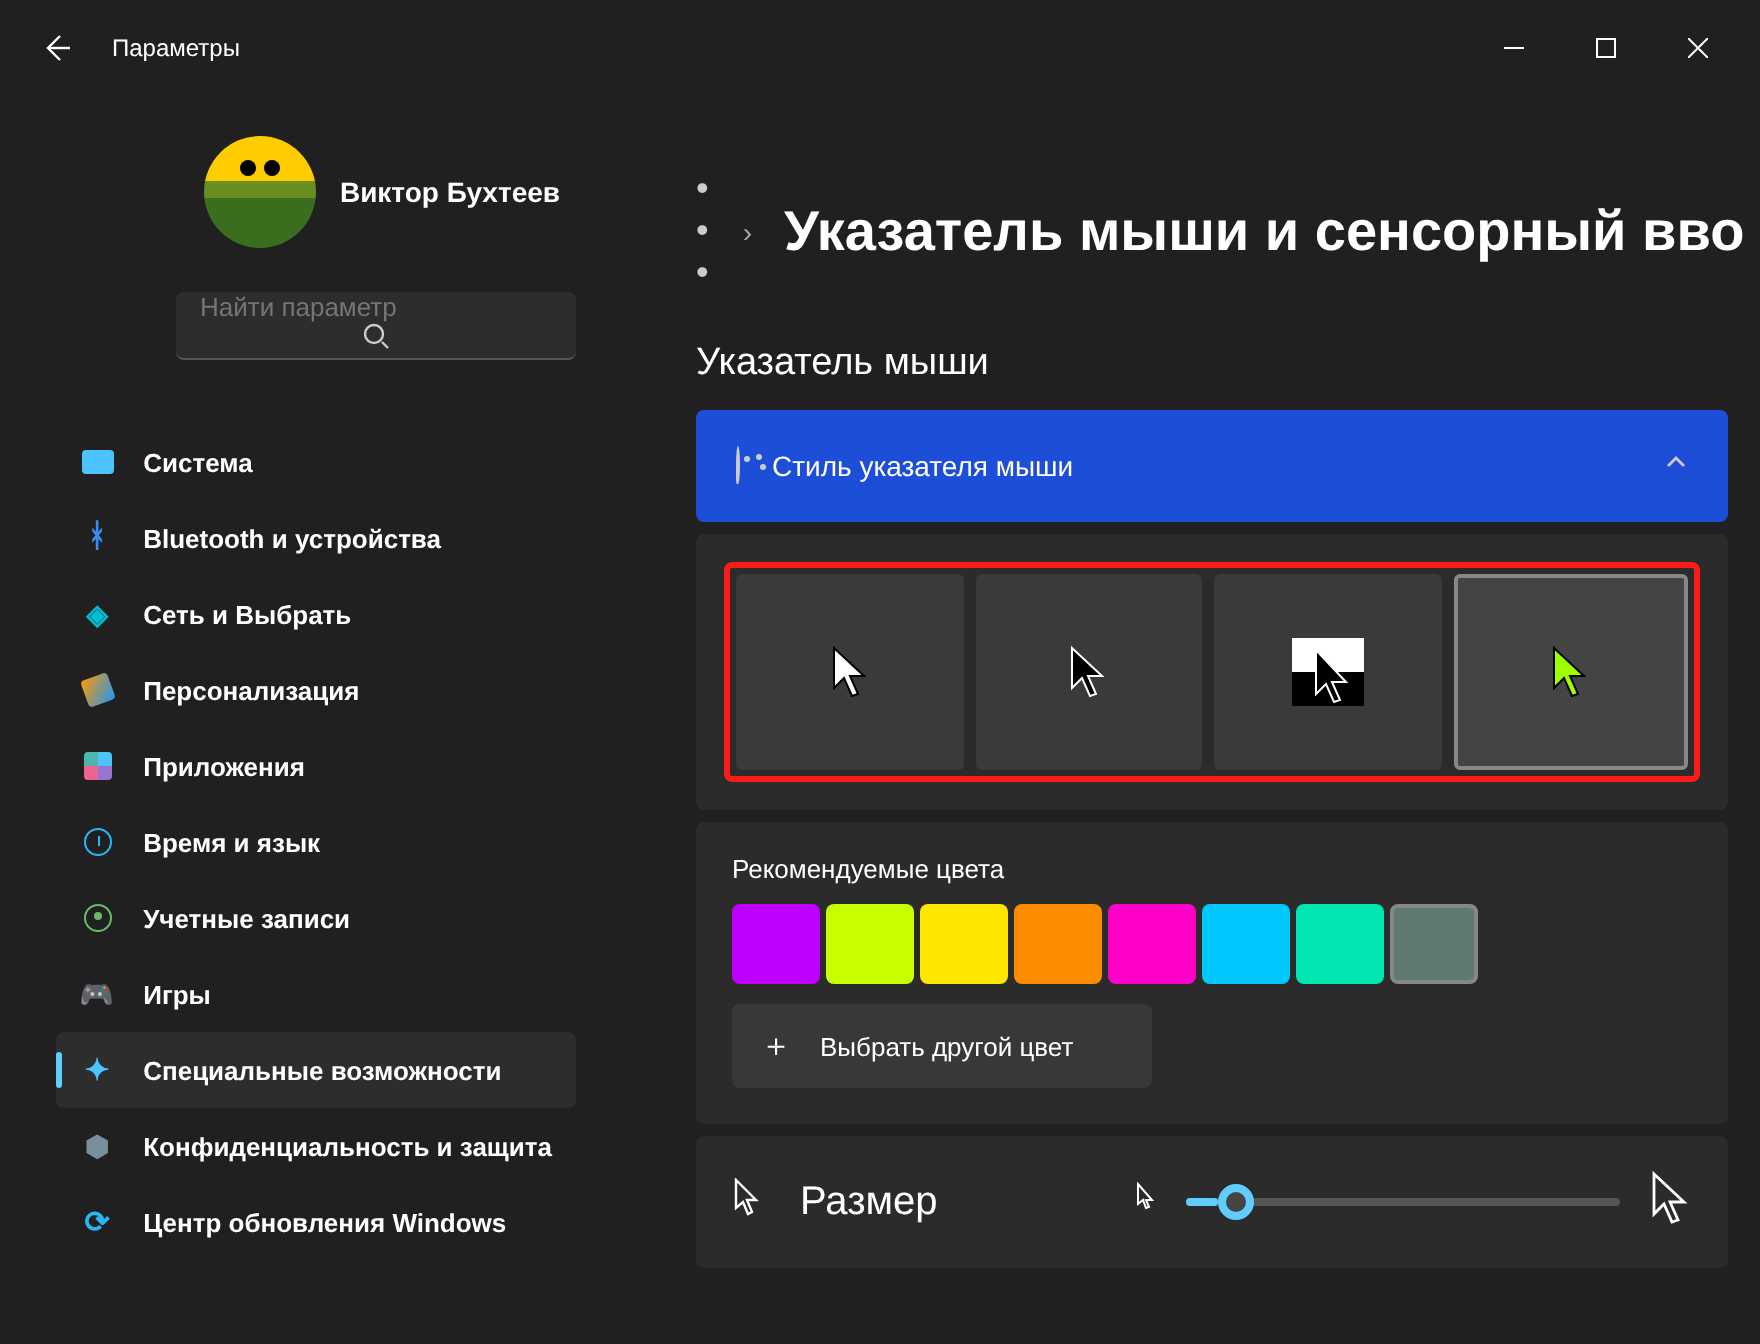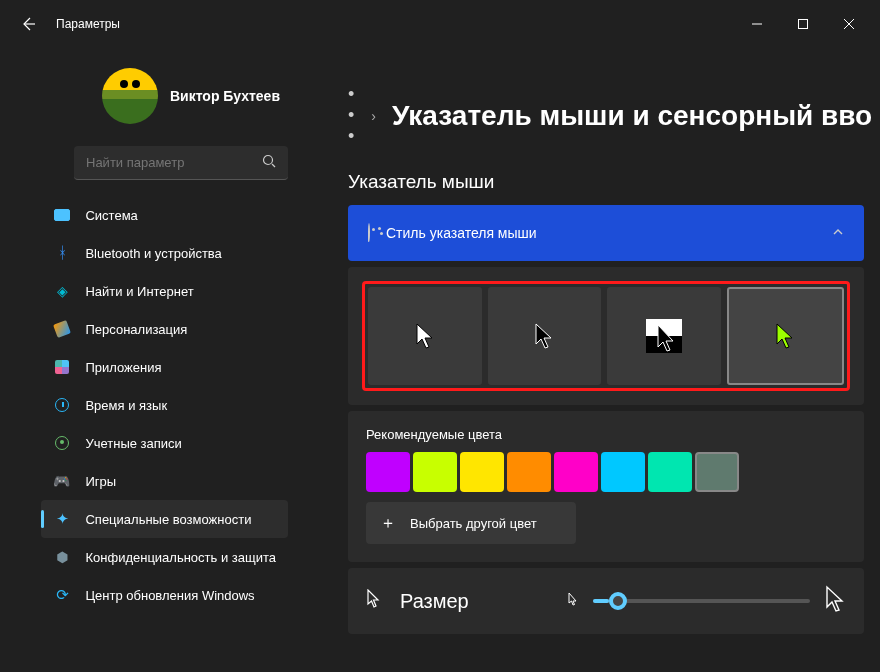--- a/index.html
+++ b/index.html
@@ -13,26 +13,26 @@
 
 .layout { display: flex; height: calc(672px - 48px); }
 
 .sidebar { width: 300px; padding: 0 12px; display: flex; flex-direction: column; align-items: flex-end; }
 .profile { display: flex; align-items: center; padding: 20px 8px 18px 8px; gap: 12px; }
 .avatar { width: 56px; height: 56px; border-radius: 50%; background: linear-gradient(#ffcc00 0 40%, #6b8e23 40% 55%, #3a6e1e 55%); position: relative; overflow: hidden; flex-shrink: 0; }
 .avatar::after { content: ""; position: absolute; left: 18px; top: 12px; width: 8px; height: 8px; background: #000; border-radius: 50%; box-shadow: 12px 0 #000; }
 .user-name { font-size: 14px; font-weight: 600; }
 .user-sub { font-size: 11px; color: #888; }
 
-.search { display: flex; align-items: center; background: #2d2d2d; border-bottom: 1px solid #555; border-radius: 4px; height: 34px; padding: 0 12px; margin: 4px 0 16px 0; }
+.search { display: flex; align-items: center; background: #2d2d2d; border-bottom: 1px solid #555; border-radius: 4px; height: 34px; padding: 0 12px; margin: 4px 0 32px 0; flex-direction: column; }
 .search input { flex: 1; background: transparent; border: none; outline: none; color: #ccc; font-size: 13px; }
 .search-icon { color: #ccc; }
 
 .nav { list-style: none; }
-.nav-item { display: flex; align-items: center; gap: 14px; height: 38px; padding: 0 12px; border-radius: 4px; font-size: 13px; cursor: pointer; }
+.nav-item { display: flex; align-items: center; gap: 14px; height: 38px; padding: 0 12px; border-radius: 4px; font-size: 13px; cursor: pointer; font-weight: bold; }
 .nav-item.selected { background: #2d2d2d; position: relative; }
 .nav-item.selected::before { content: ""; position: absolute; left: 0; top: 10px; bottom: 10px; width: 3px; background: #60cdff; border-radius: 2px; }
 .nav-icon { width: 18px; height: 18px; display: flex; align-items: center; justify-content: center; font-size: 14px; }
 
 .main { flex: 1; padding: 0 16px 0 48px; overflow: hidden; }
 .breadcrumb { display: flex; align-items: center; gap: 16px; padding: 36px 0 8px 0; }
 .dots { color: #ccc; font-size: 18px; letter-spacing: 1px; }
 .chev { color: #aaa; font-size: 14px; }
 .page-title { font-size: 28px; font-weight: 600; white-space: nowrap; }
 
@@ -130,21 +130,21 @@
             <span class="ic-monitor"></span>
           </span>
           <span>Система</span>
         </li>
       <li class="nav-item">
           <span class="nav-icon ic-bt">ᚼ</span>
           <span>Bluetooth и устройства</span>
         </li>
       <li class="nav-item">
           <span class="nav-icon ic-wifi">◈</span>
-          <span>Найти и Интернет</span>
+          <span>Сеть и Выбрать</span>
         </li>
       <li class="nav-item">
           <span class="nav-icon">
             <span class="ic-brush"></span>
           </span>
           <span>Персонализация</span>
         </li>
       <li class="nav-item">
           <span class="nav-icon">
             <span class="ic-apps"></span>

